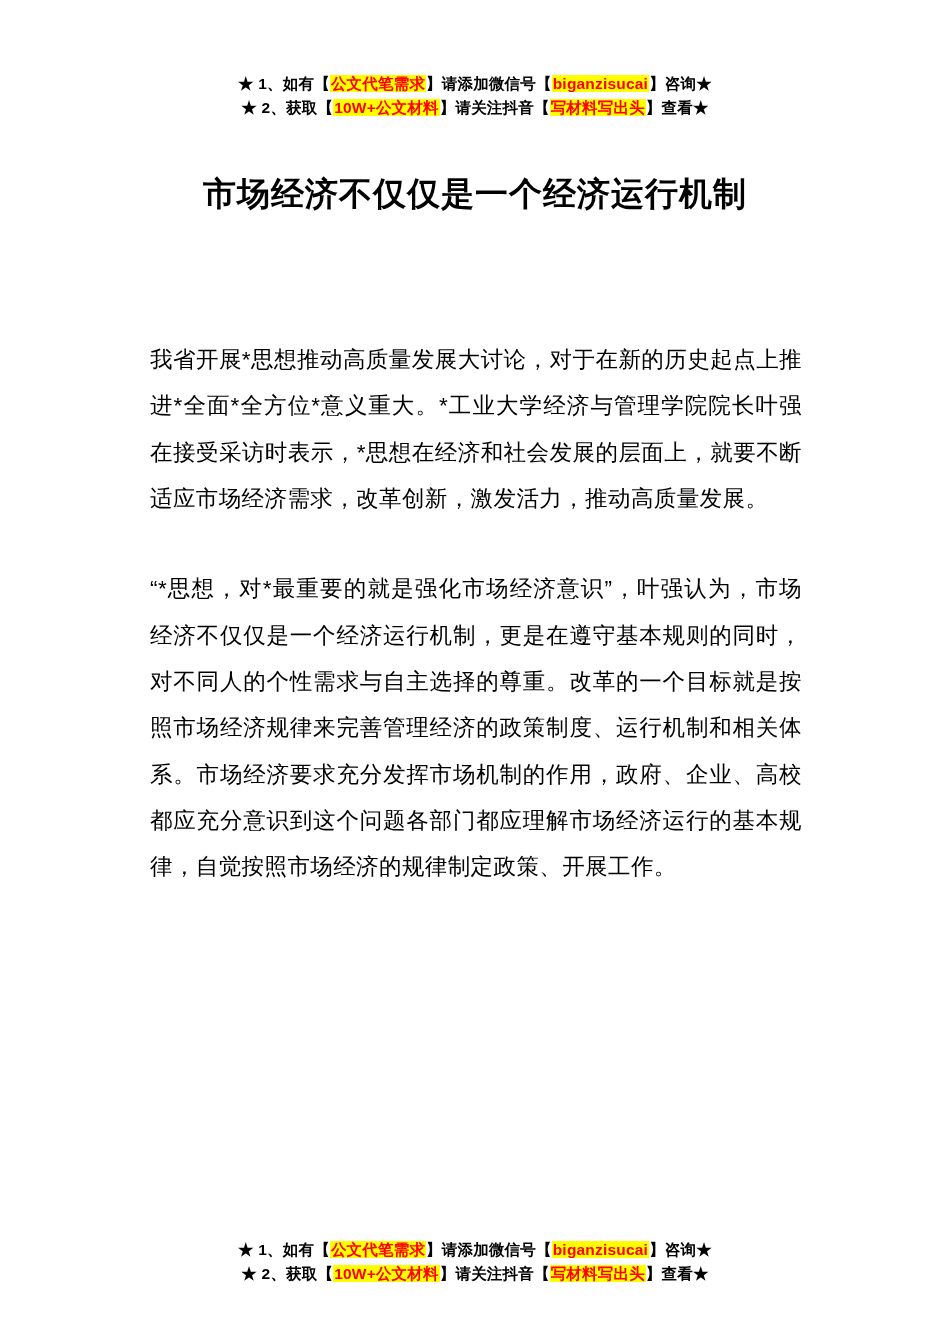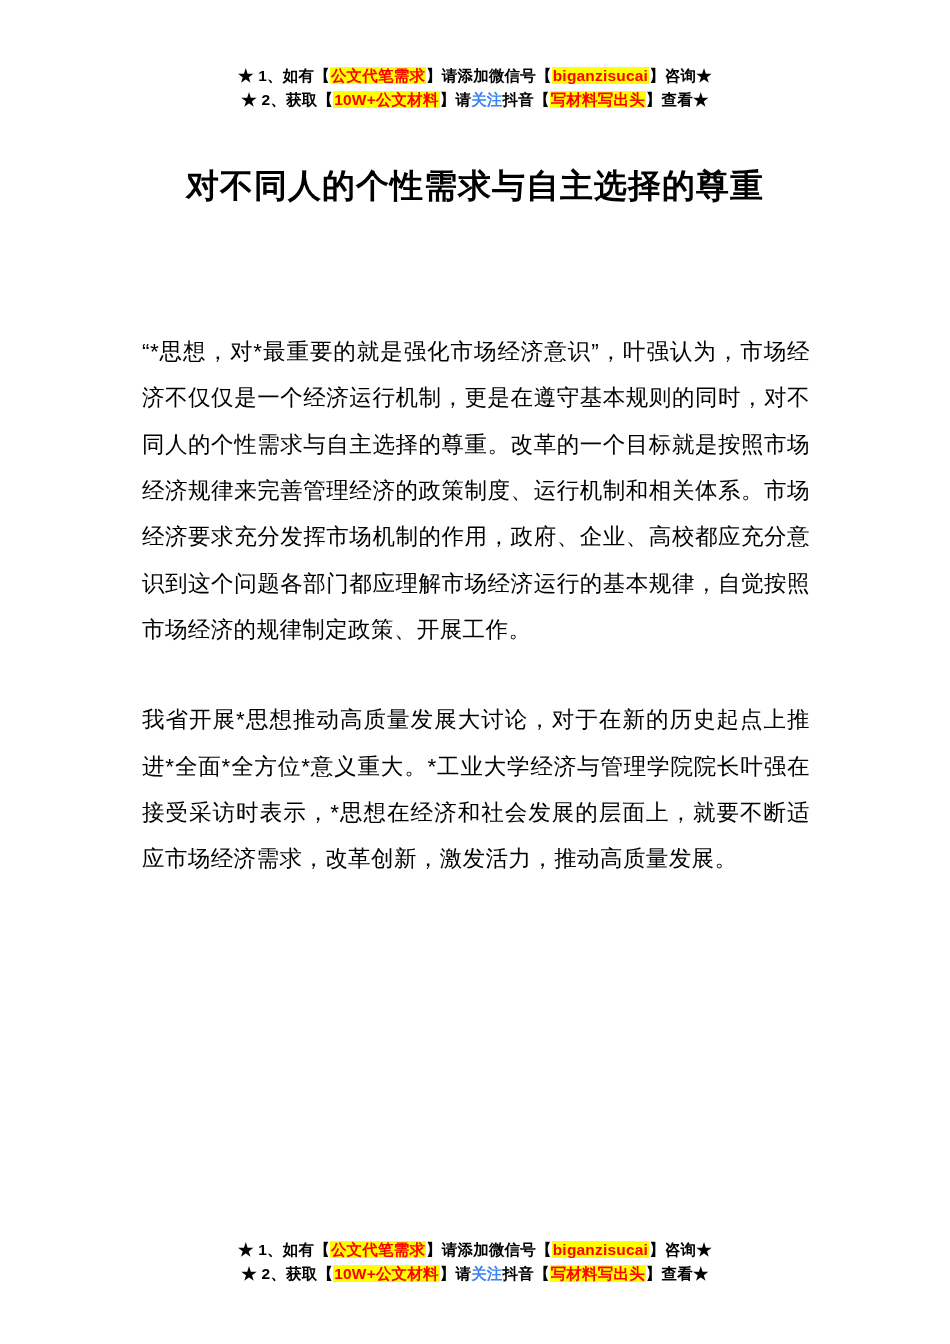--- a/index.html
+++ b/index.html
@@ -12,21 +12,21 @@
     height: 1344px;
     font-family: "Liberation Sans", sans-serif;
     color: #000000;
     position: relative;
     overflow: hidden;
   }
   .page {
     width: 950px;
     height: 1344px;
     box-sizing: border-box;
-    padding: 0;
+    padding: 8px;
     position: relative;
     background: #fff;
   }
 
   
   .promo {
     width: 100%;
     text-align: center;
     font-weight: bold;
     line-height: 1.55;
@@ -43,21 +43,21 @@
     position: absolute;
     left: 0;
     bottom: 58px;
   }
   .hl-yellow {
     background: #ffff00;
     color: #ff0000;
     padding: 0 1px;
   }
   .hl-red {
-    color: #3b82f6;
+    color: #000000;
   }
   .blk {
     color: #000000;
   }
 
   
   .doc-title {
     margin-top: 52px;
     text-align: center;
     font-size: 33px;
@@ -93,25 +93,25 @@
     <div class="promo-line">
       <span>★</span>
       <span class="blk">1、如有</span><span class="blk">【</span><span class="hl-yellow">公文代笔需求</span><span class="blk">】</span><span class="blk">请添加微信号</span><span class="blk">【</span><span class="hl-yellow">biganzisucai</span><span class="blk">】</span><span class="blk">咨询</span><span>★</span>
     </div>
     <div class="promo-line">
       <span>★</span>
       <span class="blk">2、获取</span><span class="blk">【</span><span class="hl-yellow">10W+公文材料</span><span class="blk">】</span><span class="blk">请</span><span class="hl-red">关注</span><span class="blk">抖音</span><span class="blk">【</span><span class="hl-yellow">写材料写出头</span><span class="blk">】</span><span class="blk">查看</span><span>★</span>
     </div>
   </div>
 
-  <h1 class="doc-title">对不同人的个性需求与自主选择的尊重</h1>
+  <h1 class="doc-title">市场经济不仅仅是一个经济运行机制</h1>
 
   <div class="body-wrap">
+    <p class="para">我省开展*思想推动高质量发展大讨论，对于在新的历史起点上推进*全面*全方位*意义重大。*工业大学经济与管理学院院长叶强在接受采访时表示，*思想在经济和社会发展的层面上，就要不断适应市场经济需求，改革创新，激发活力，推动高质量发展。</p>
     <p class="para">“*思想，对*最重要的就是强化市场经济意识”，叶强认为，市场经济不仅仅是一个经济运行机制，更是在遵守基本规则的同时，对不同人的个性需求与自主选择的尊重。改革的一个目标就是按照市场经济规律来完善管理经济的政策制度、运行机制和相关体系。市场经济要求充分发挥市场机制的作用，政府、企业、高校都应充分意识到这个问题各部门都应理解市场经济运行的基本规律，自觉按照市场经济的规律制定政策、开展工作。</p>
-    <p class="para">我省开展*思想推动高质量发展大讨论，对于在新的历史起点上推进*全面*全方位*意义重大。*工业大学经济与管理学院院长叶强在接受采访时表示，*思想在经济和社会发展的层面上，就要不断适应市场经济需求，改革创新，激发活力，推动高质量发展。</p>
   </div>
 
   <div class="promo promo-bottom">
     <div class="promo-line">
       <span>★</span>
       <span class="blk">1、如有</span><span class="blk">【</span><span class="hl-yellow">公文代笔需求</span><span class="blk">】</span><span class="blk">请添加微信号</span><span class="blk">【</span><span class="hl-yellow">biganzisucai</span><span class="blk">】</span><span class="blk">咨询</span><span>★</span>
     </div>
     <div class="promo-line">
       <span>★</span>
       <span class="blk">2、获取</span><span class="blk">【</span><span class="hl-yellow">10W+公文材料</span><span class="blk">】</span><span class="blk">请</span><span class="hl-red">关注</span><span class="blk">抖音</span><span class="blk">【</span><span class="hl-yellow">写材料写出头</span><span class="blk">】</span><span class="blk">查看</span><span>★</span>

